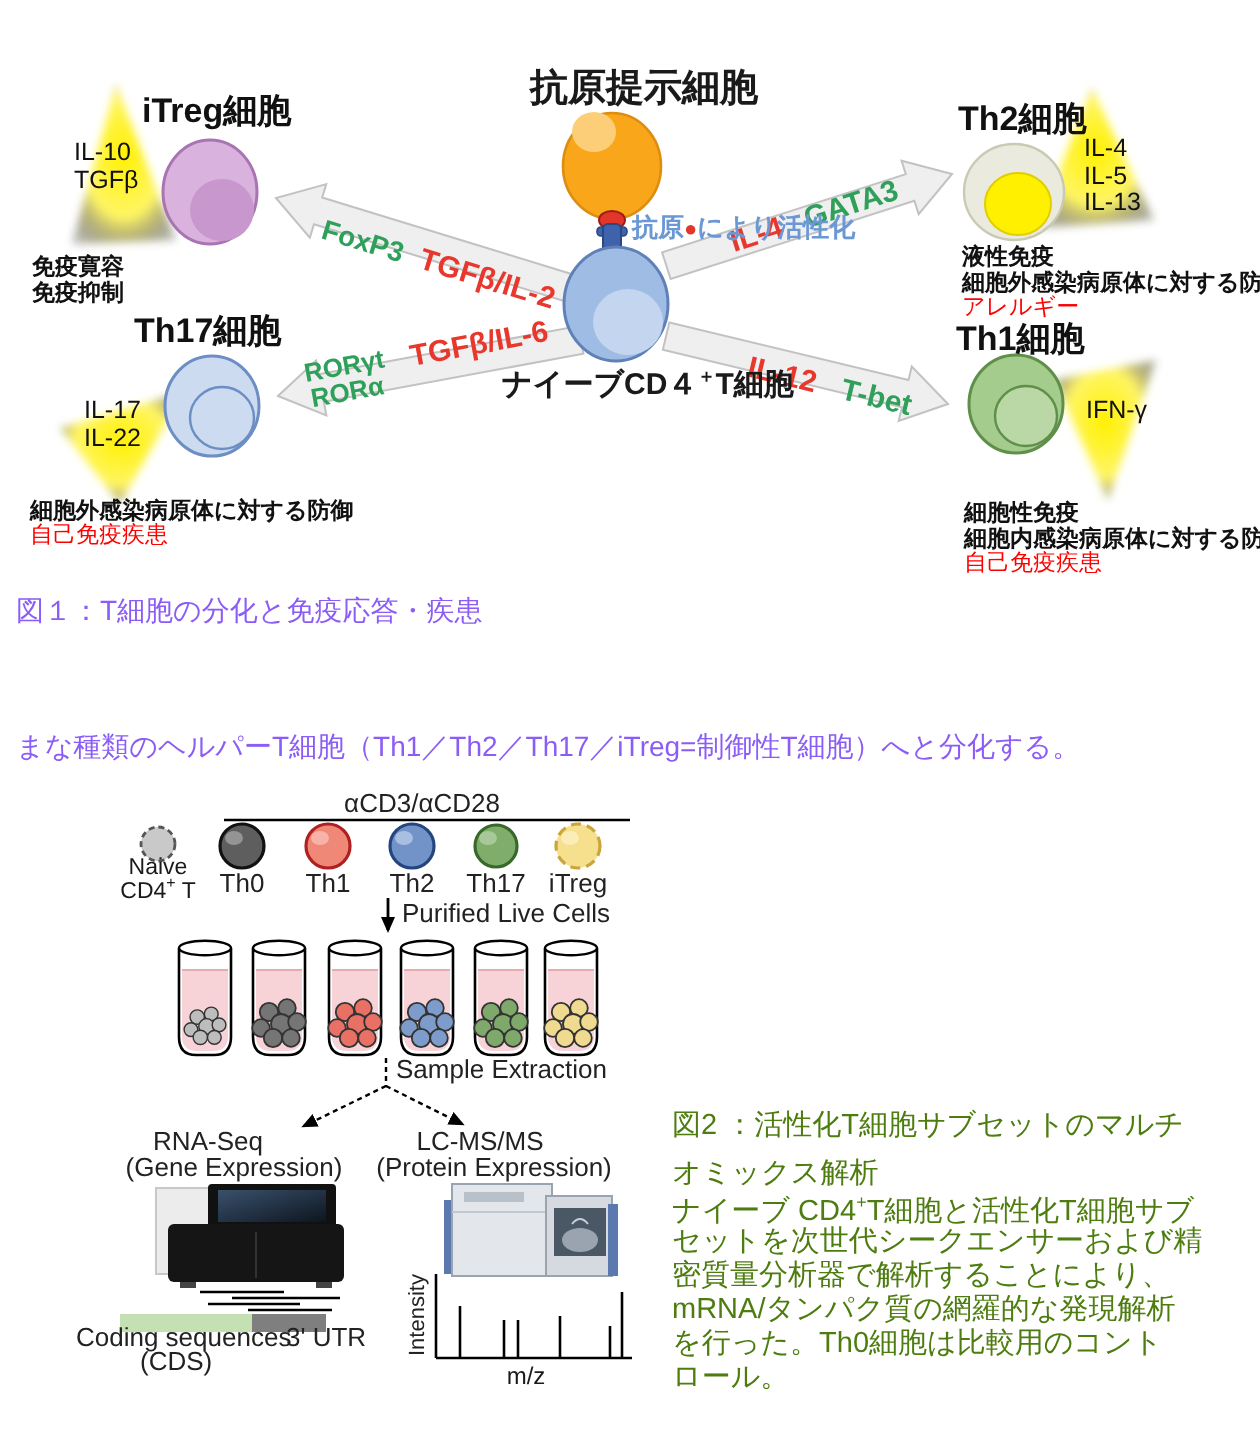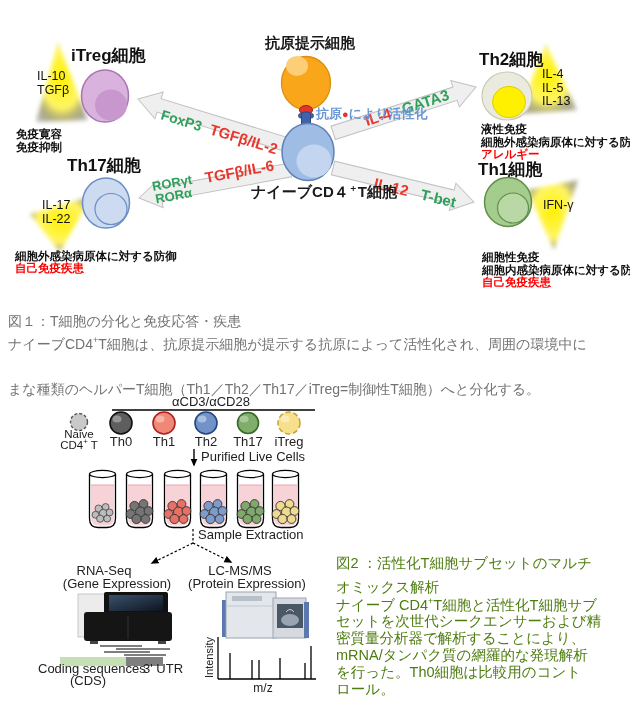--- a/index.html
+++ b/index.html
@@ -5,22 +5,22 @@
   html,body{margin:0;padding:0;background:#fff;}
   #page{position:relative;width:630px;height:720px;background:#fff;overflow:hidden;
         font-family:"Liberation Sans","DejaVu Sans",sans-serif;color:#1a1a1a;}
   svg{position:absolute;left:0;top:0;}
   .t{position:absolute;white-space:nowrap;line-height:1.15;}
   .b{font-weight:bold;}
   .ctr{transform:translateX(-50%);}
   .celltitle{font-size:17px;font-weight:bold;color:#111;}
   .cyt{font-size:12.5px;line-height:13.5px;color:#111;}
   .note{font-size:11.5px;line-height:12.5px;font-weight:bold;color:#111;}
-  .notered{font-size:11.5px;line-height:12.5px;font-weight:bold;color:#f00;}
-  .cap1{font-size:14px;color:#737373;margin-top:16px;}
+  .notered{font-size:11.5px;line-height:12.5px;font-weight:normal;color:#f00;}
+  .cap1{font-size:14px;color:#8b5cf6;}
   .cap2{font-size:14.5px;color:#4d7c0f;}
   .figlab{font-size:13px;color:#222;}
   sup{font-size:9px;vertical-align:super;}
   .act{font-size:13px;font-weight:bold;color:#6b98d4;}
   .actdot{color:#e3362b;font-size:11px;}
   .rot90{position:absolute;transform:rotate(-90deg);transform-origin:0 0;font-size:11px;color:#222;}
 </style>
 </head>
 <body>
 
@@ -195,21 +195,21 @@
     <line x1="218" y1="679" x2="316" y2="679"></line>
     <line x1="230" y1="679" x2="230" y2="653"></line>
     <line x1="252" y1="679" x2="252" y2="660"></line>
     <line x1="259" y1="679" x2="259" y2="660"></line>
     <line x1="280" y1="679" x2="280" y2="658"></line>
     <line x1="305" y1="679" x2="305" y2="663"></line>
     <line x1="311" y1="679" x2="311" y2="646"></line>
   </g>
 </svg>
 
-<div class="t b" style="left:265px;top:34px;font-size:15px;">抗原提示細胞</div>
+<div class="t b" style="left:265px;top:34px;font-size:19px;">抗原提示細胞</div>
 
 <div class="t act" style="left:316px;top:107px;"><span>抗原</span><span class="actdot">●</span><span>により活性化</span></div>
 
 <div class="t b" style="left:251px;top:183px;font-size:15px;"><span>ナイーブCD４</span><sup>＋</sup><span>T細胞</span></div>
 
 <div class="t celltitle" style="left:71px;top:46px;">iTreg細胞</div>
 <div class="t cyt" style="left:37px;top:70px;">
   <div>IL-10</div>
       <div>TGFβ</div>
 </div>
@@ -240,21 +240,20 @@
 
 <div class="t celltitle" style="left:478px;top:160px;">Th1細胞</div>
 <div class="t cyt" style="left:543px;top:199px;">IFN-γ</div>
 <div class="t note" style="left:482px;top:251px;">
   <div>細胞性免疫</div>
       <div>細胞内感染病原体に対する防御</div>
 </div>
 <div class="t notered" style="left:482px;top:276px;">自己免疫疾患</div>
 
 <div class="t cap1" style="left:8px;top:297px;">図１：T細胞の分化と免疫応答・疾患</div>
-<div class="t cap1" style="left:8px;top:319px;"><span>ナイーブCD4</span><sup>+</sup><span>T細胞は、抗原提示細胞が提示する抗原によって活性化され、周囲の環境中に</span></div>
 <div class="t cap1" style="left:8px;top:365px;">まな種類のヘルパーT細胞（Th1／Th2／Th17／iTreg=制御性T細胞）へと分化する。</div>
 
 <div class="t figlab ctr" style="left:211px;top:395px;">αCD3/αCD28</div>
 <div class="t ctr" style="left:79px;top:428px;font-size:11.5px;">Naive</div>
 <div class="t ctr" style="left:79px;top:437px;font-size:11.5px;"><span>CD4</span><sup style="font-size:8px;">+</sup><span> T</span></div>
 <div class="t figlab ctr" style="left:121px;top:435px;">Th0</div>
 <div class="t figlab ctr" style="left:164px;top:435px;">Th1</div>
 <div class="t figlab ctr" style="left:206px;top:435px;">Th2</div>
 <div class="t figlab ctr" style="left:248px;top:435px;">Th17</div>
 <div class="t figlab ctr" style="left:289px;top:435px;">iTreg</div>

